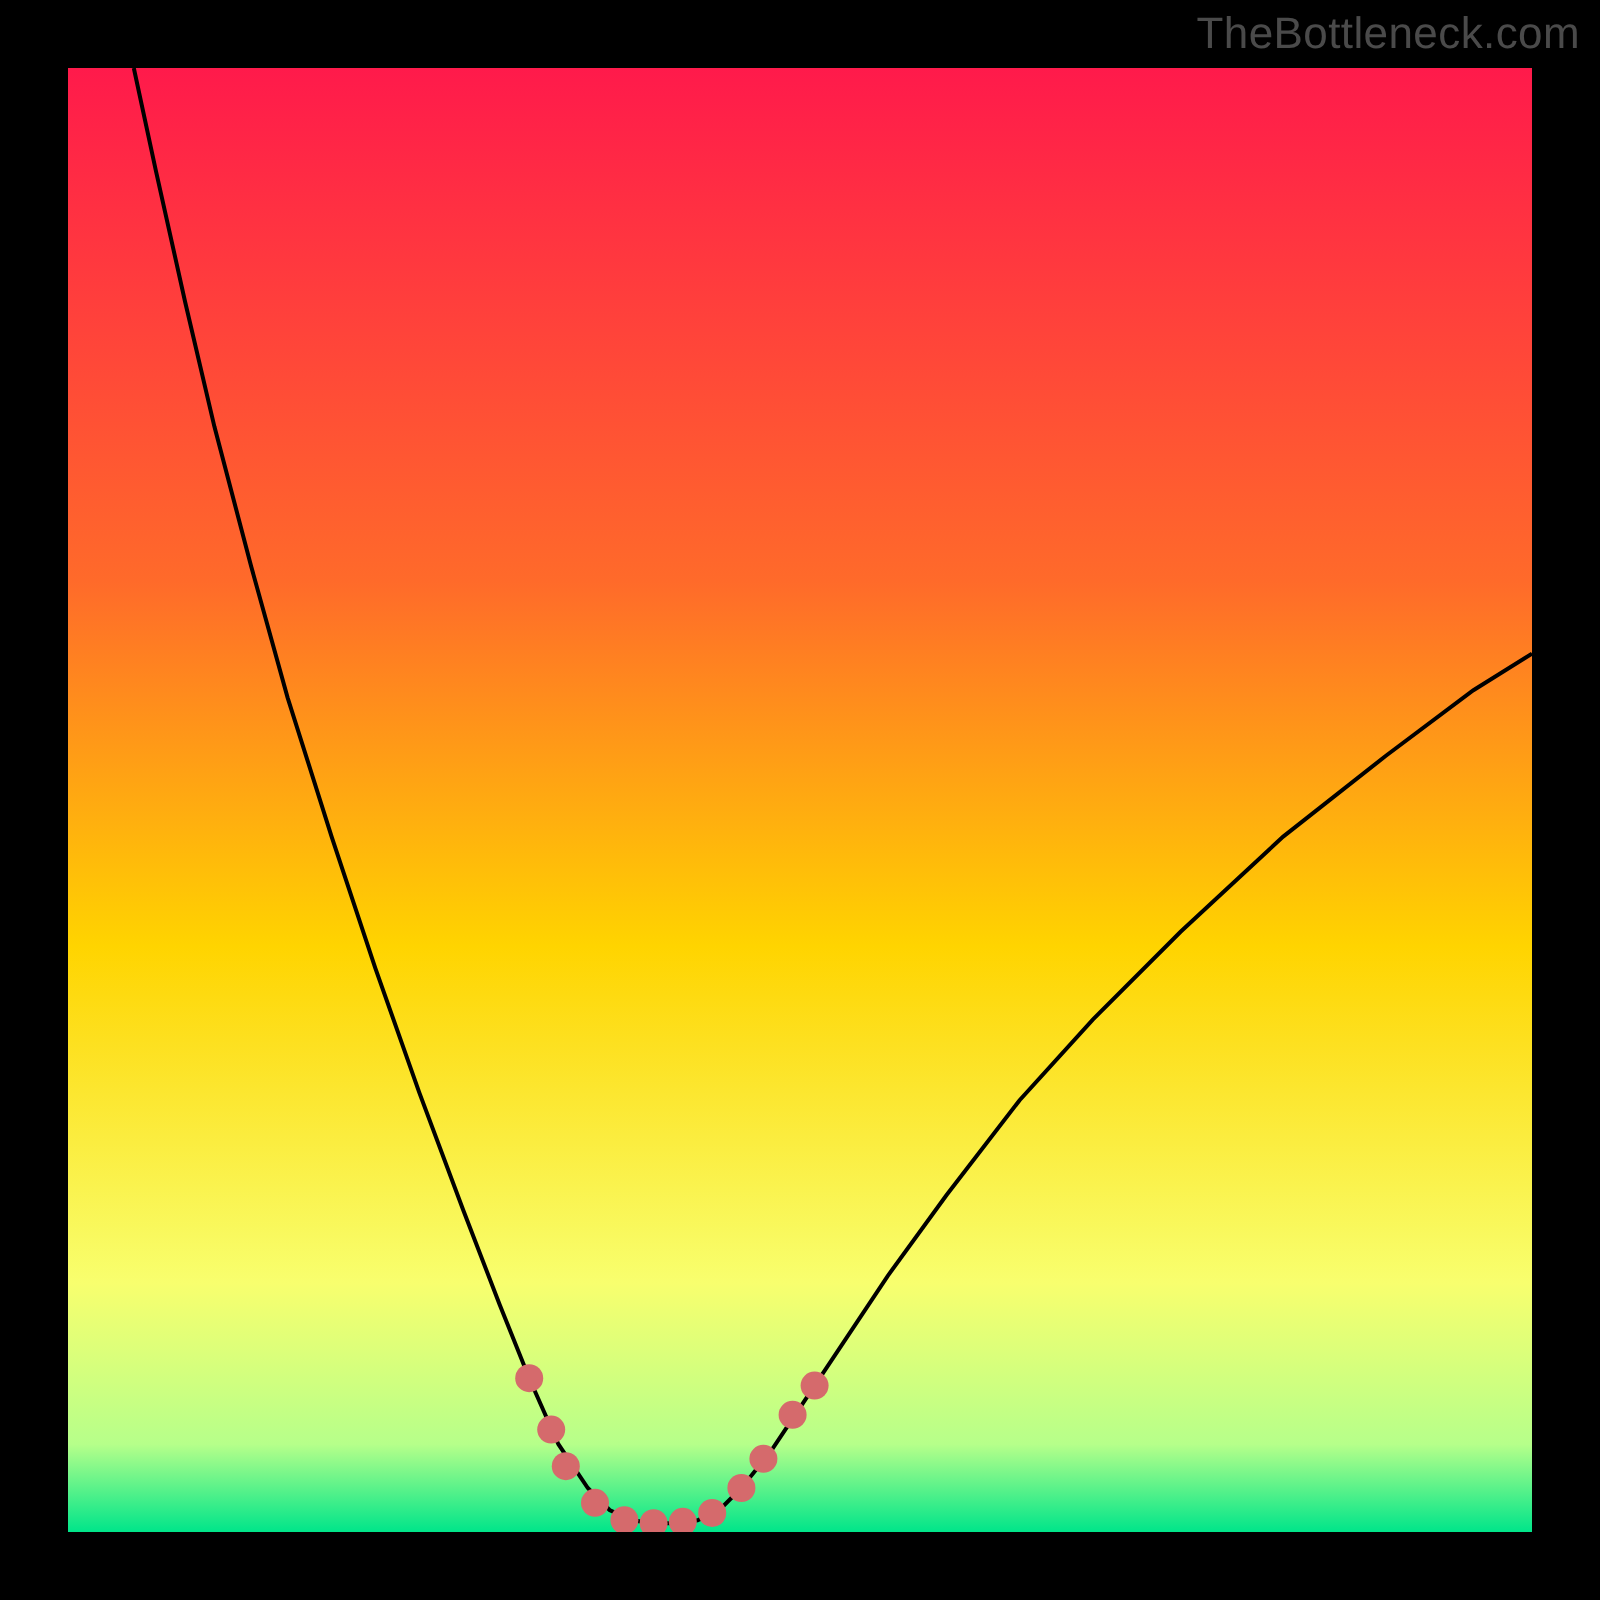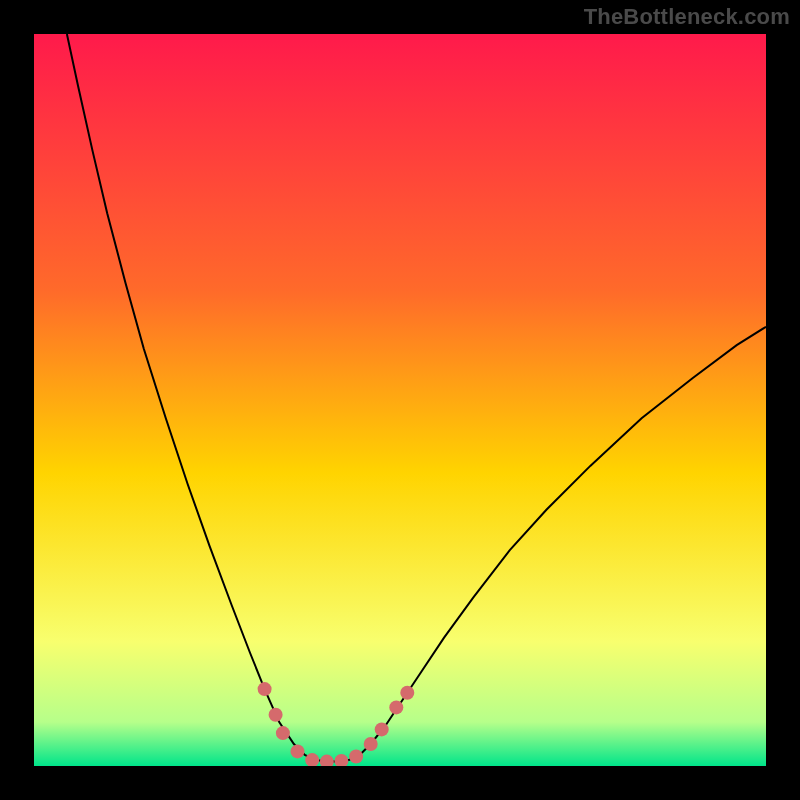--- a/index.html
+++ b/index.html
@@ -17,21 +17,21 @@
     height: 800px;
     background: #000;
   }
   .attribution {
     position: absolute;
     top: 4px;
     right: 10px;
     color: #4a4a4a;
     font-size: 22px;
     letter-spacing: 0.2px;
-    font-weight: 700;
+    font-weight: 400;
   }
   .plot {
     position: absolute;
     left: 34px;
     top: 34px;
     width: 732px;
     height: 732px;
   }
   .plot svg {
     display: block;

